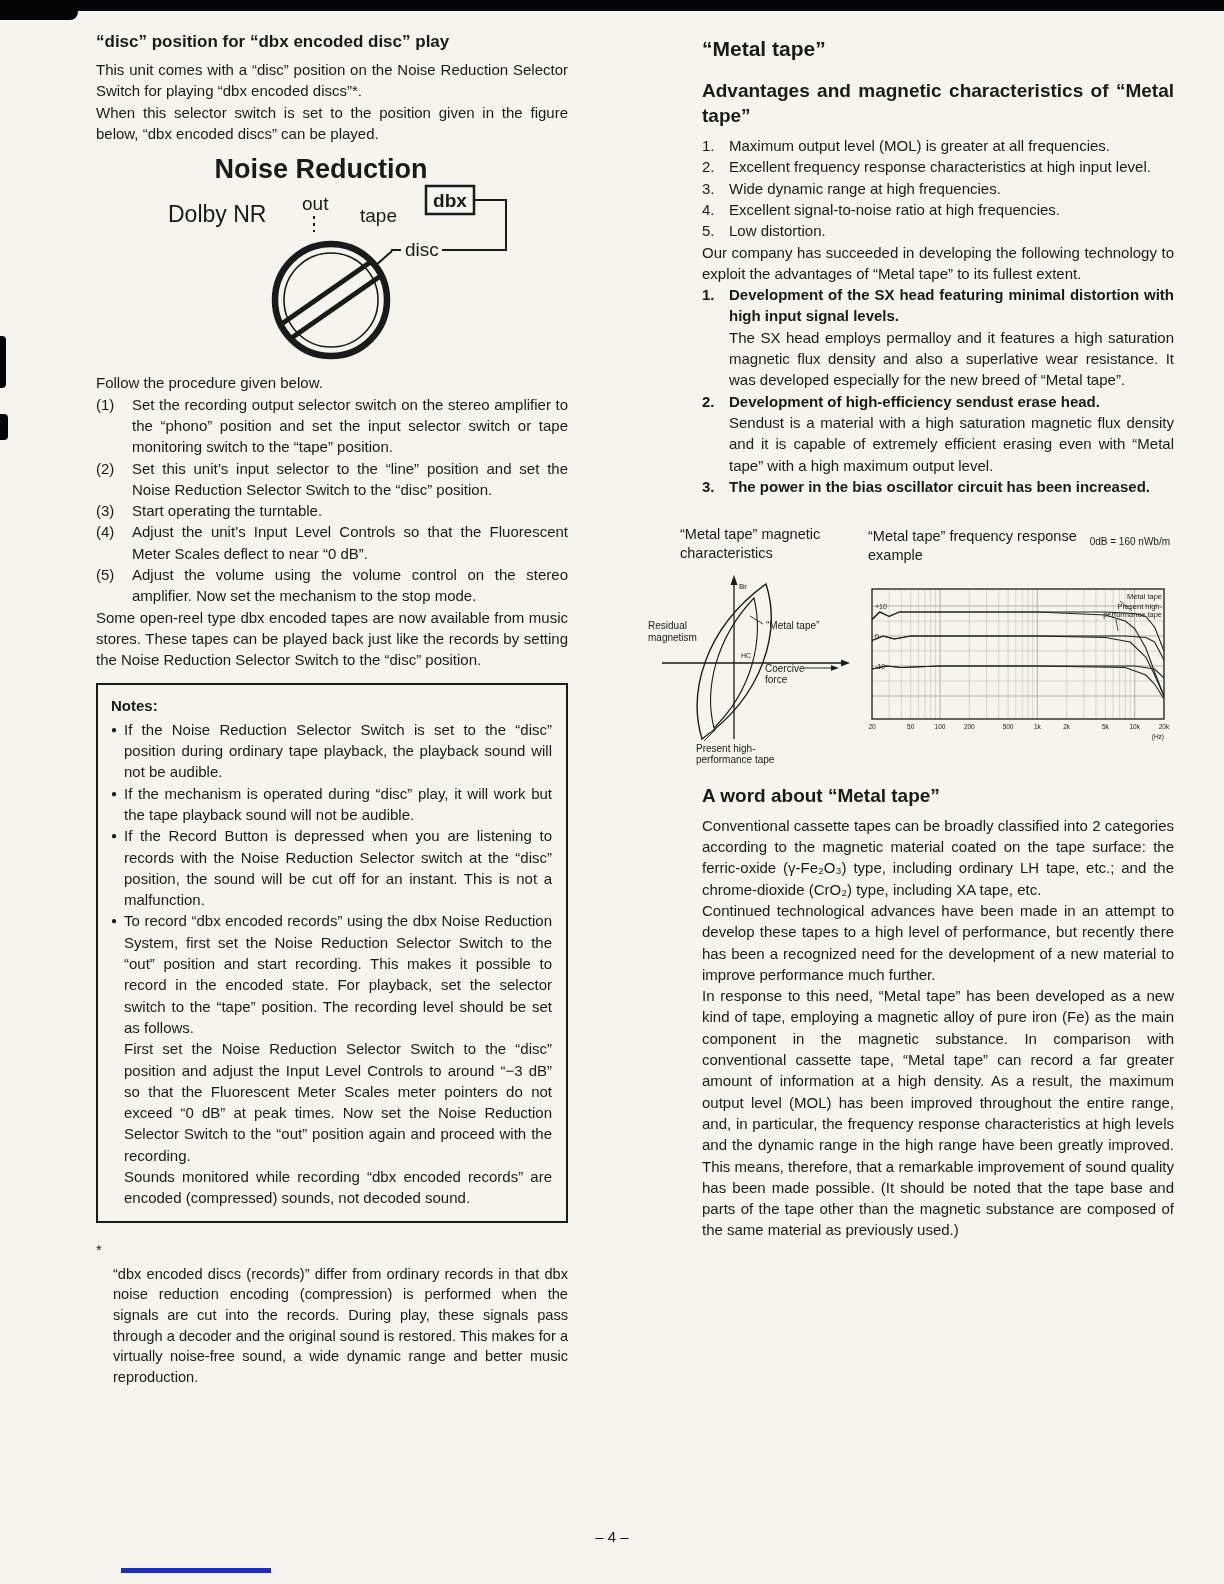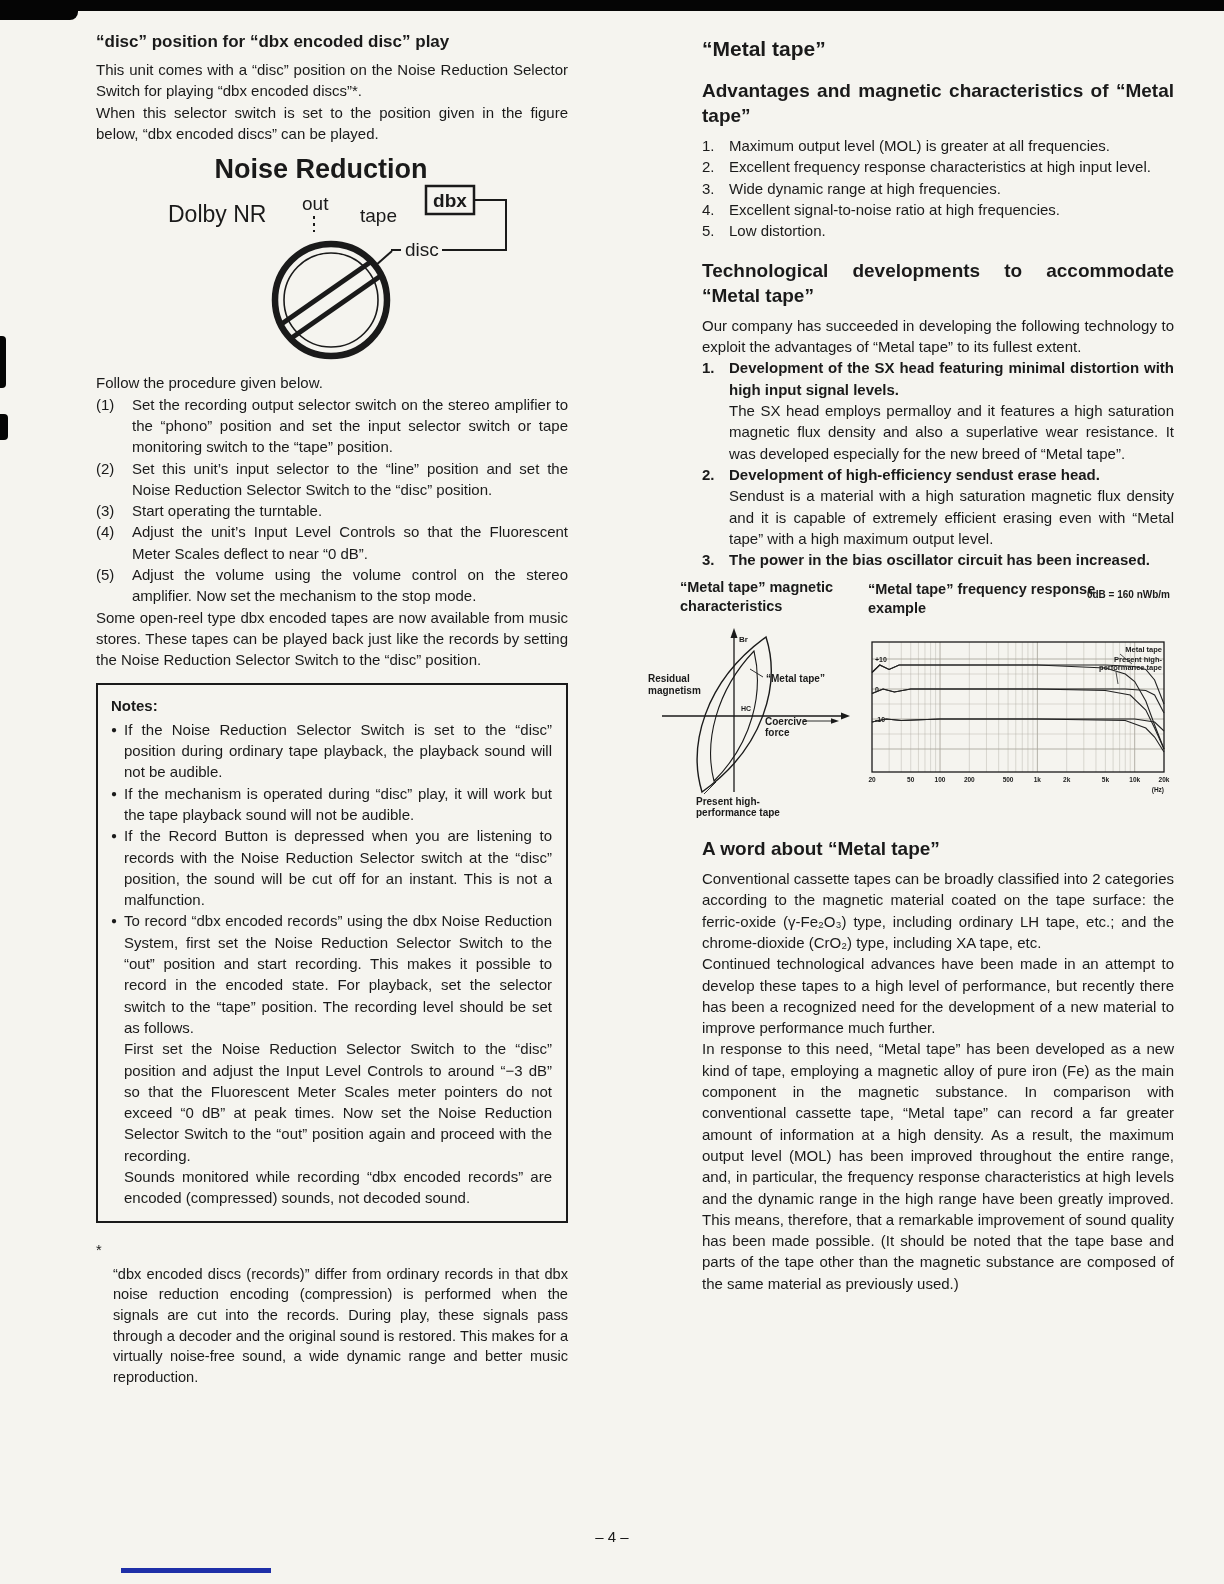--- a/index.html
+++ b/index.html
@@ -42,21 +42,21 @@
   .footnote { display: flex; margin-top: 17px; font-size: 14.6px; }
   .fn-marker { flex: 0 0 17px; }
   .fn-text { flex: 1; text-align: justify; margin-top: 24px; }
 
   .num-item { display: flex; }
   .num-item .num { flex: 0 0 27px; }
   .num-item .txt { flex: 1; text-align: justify; }
   .num-item.bold-num .num { font-weight: bold; }
   .item-title { font-weight: bold; text-align: justify; }
 
-  .figures { position: relative; height: 248px; width: 528px; margin: 8px 0 2px -56px; font-weight: bold; }
+  .figures { position: relative; height: 248px; width: 528px; margin: 28px 0 2px -56px; }
   .fig-cap { font-size: 14.5px; line-height: 1.28; text-align: left; position: absolute; }
   .fig-cap-left  { left: 34px; top: 0; width: 172px; }
   .fig-cap-right { left: 222px; top: 2px; width: 232px; }
   .fig-ref { position: absolute; right: 4px; top: 10px; font-size: 10px; }
   .hys { position: absolute; left: 0; top: 42px; }
   .fr  { position: absolute; left: 220px; top: 46px; }
 
   .page-number { position: absolute; left: 0; top: 1528px; width: 1224px; text-align: center; font-size: 15px; }
 </style>
 </head>
@@ -176,21 +176,20 @@
     </div>
     <div class="num-item">
       <span class="num">4.</span>
       <div class="txt">Excellent signal-to-noise ratio at high frequencies.</div>
     </div>
     <div class="num-item">
       <span class="num">5.</span>
       <div class="txt">Low distortion.</div>
     </div>
 
-    <h3 class="sub-head">Technological developments to accommodate “Metal tape”</h3>
     <p>Our company has succeeded in developing the following technology to exploit the advantages of “Metal tape” to its fullest extent.</p>
 
     <div class="num-item bold-num">
       <span class="num">1.</span>
       <div class="txt">
         <div class="item-title">Development of the SX head featuring minimal distortion with high input signal levels.</div>
         <p>The SX head employs permalloy and it features a high saturation magnetic flux density and also a superlative wear resistance. It was developed especially for the new breed of “Metal tape”.</p>
       </div>
     </div>
     <div class="num-item bold-num">

